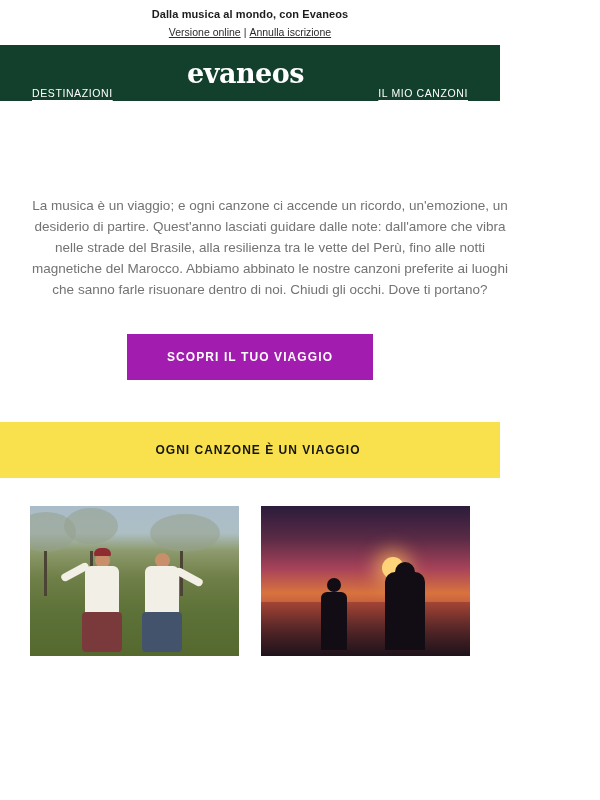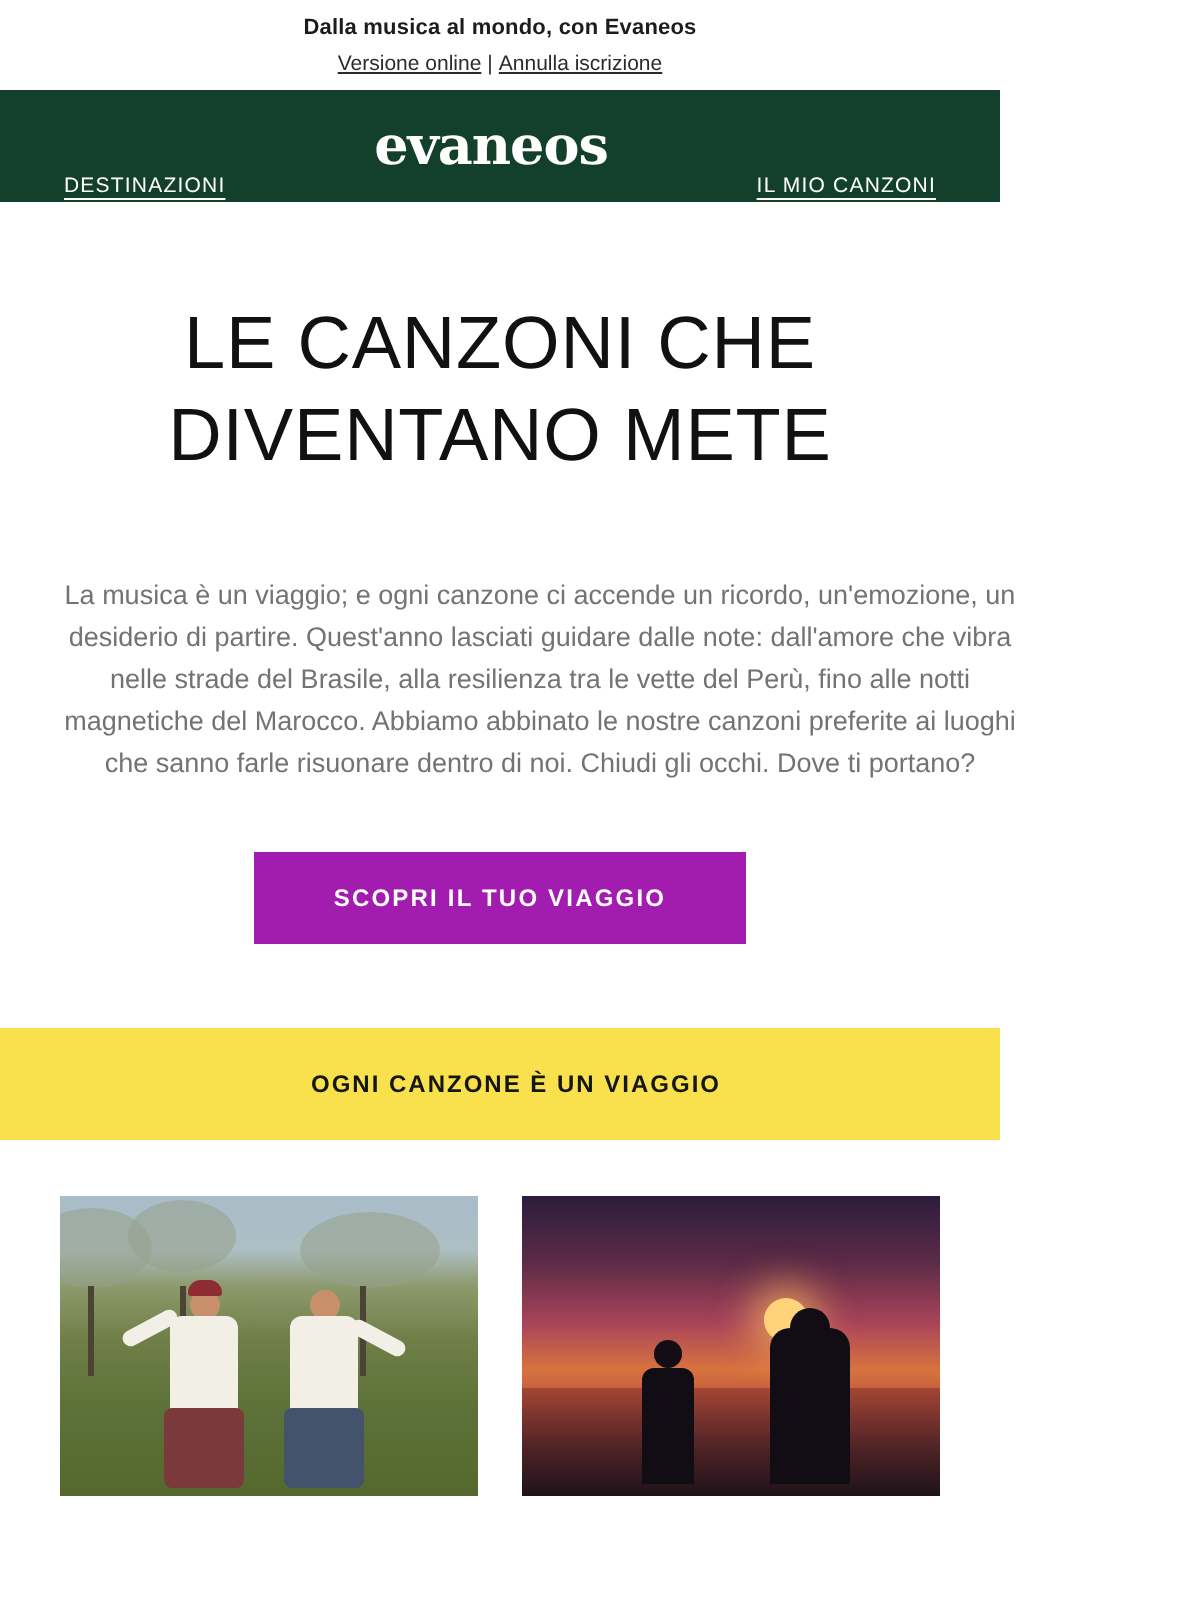--- a/index.html
+++ b/index.html
@@ -255,24 +255,20 @@
     </div>
   </div>
 
   <div class="navbar">
     <a class="nav-link" href="#">DESTINAZIONI</a>
     <div class="brand">evaneos</div>
     <a class="nav-link" href="#">IL MIO CANZONI</a>
   </div>
 
   <div class="hero">
-    <h1 class="hero-title">
-      <span class="line">LE CANZONI CHE</span>
-      <span class="line">DIVENTANO METE</span>
-    </h1>
 
     <p class="intro">La musica è un viaggio; e ogni canzone ci accende un ricordo, un'emozione, un desiderio di partire. Quest'anno lasciati guidare dalle note: dall'amore che vibra nelle strade del Brasile, alla resilienza tra le vette del Perù, fino alle notti magnetiche del Marocco. Abbiamo abbinato le nostre canzoni preferite ai luoghi che sanno farle risuonare dentro di noi. Chiudi gli occhi. Dove ti portano?</p>
 
     <div class="cta-wrap">
       <a class="cta-button" href="#">SCOPRI IL TUO VIAGGIO</a>
     </div>
   </div>
 
   <div class="band">
     <div class="band-text">OGNI CANZONE È UN VIAGGIO</div>

